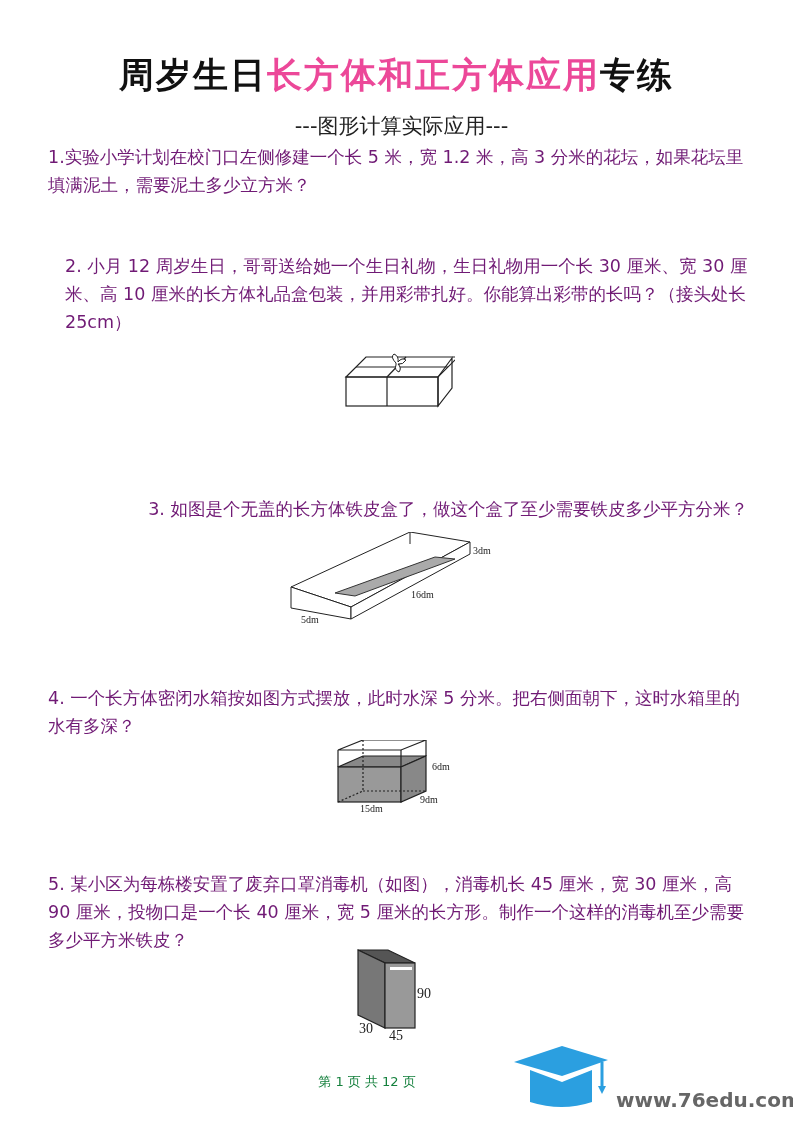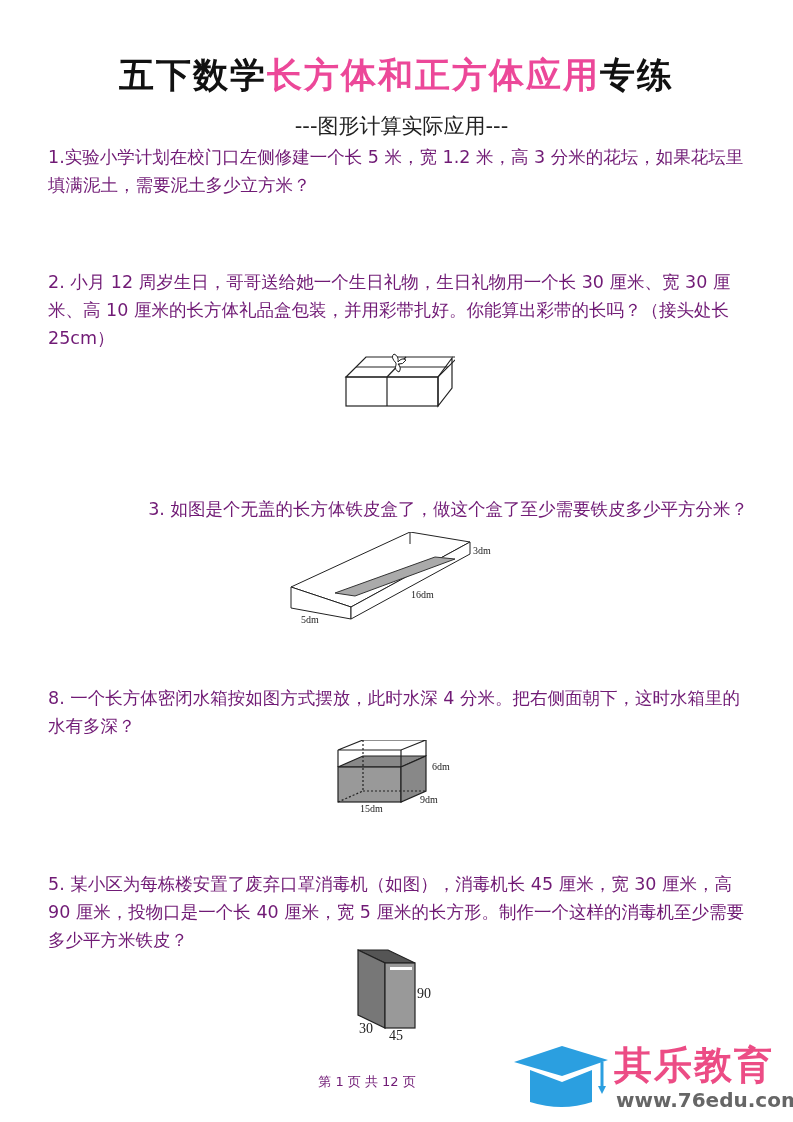--- a/index.html
+++ b/index.html
@@ -18,43 +18,43 @@
     font-size: 21px; color: #222;
   }
   .q {
     position: absolute; left: 48px; width: 700px;
     font-size: 17.5px; line-height: 28px; color: #701a75;
     font-family: "DejaVu Sans", sans-serif;
   }
   .fig { position: absolute; }
   .footer-page {
     position: absolute; left: 0; width: 734px; top: 1073px; text-align: center;
-    font-size: 13px; color: #701a75;
+    font-size: 13px; color: #15803d;
   }
   .logo { position: absolute; left: 510px; top: 1040px; width: 280px; height: 76px; }
   .logo-cn {
     position: absolute; left: 104px; top: 0px; font-size: 38px; font-weight: bold;
     color: #ec4c85; letter-spacing: 2px;
   }
   .logo-url {
     position: absolute; left: 106px; top: 48px; font-size: 20px; font-weight: bold;
     color: #666; font-family: "DejaVu Sans", sans-serif;
   }
 </style>
 </head>
 <body>
 
 <div class="title">
-  <span>五下数学</span><span class="red">长方体和正方体应用</span><span>专练</span>
+  <span>周岁生日</span><span class="red">长方体和正方体应用</span><span>专练</span>
 </div>
 <div class="subtitle">---图形计算实际应用---</div>
 
 <div class="q" style="top:143px;">1.实验小学计划在校门口左侧修建一个长 5 米，宽 1.2 米，高 3 分米的花坛，如果花坛里填满泥土，需要泥土多少立方米？</div>
 
-<div class="q" style="top:268px;">2. 小月 12 周岁生日，哥哥送给她一个生日礼物，生日礼物用一个长 30 厘米、宽 30 厘米、高 10 厘米的长方体礼品盒包装，并用彩带扎好。你能算出彩带的长吗？（接头处长 25cm）</div>
+<div class="q" style="top:252px;margin-left:17px;">2. 小月 12 周岁生日，哥哥送给她一个生日礼物，生日礼物用一个长 30 厘米、宽 30 厘米、高 10 厘米的长方体礼品盒包装，并用彩带扎好。你能算出彩带的长吗？（接头处长 25cm）</div>
 <svg class="fig" style="left:340px; top:350px;" width="115" height="60" viewBox="0 0 115 60">
   <g fill="none" stroke="#222" stroke-width="1.2">
     <polygon points="6,27 26,7 118,7 98,27"></polygon>
     <rect x="6" y="27" width="92" height="29"></rect>
     <polygon points="98,27 112,8 112,38 98,56"></polygon>
     <line x1="47" y1="27" x2="47" y2="56"></line>
     <line x1="47" y1="27" x2="66" y2="7"></line>
     <line x1="16" y1="17" x2="108" y2="17"></line>
   </g>
   <path d="M56,13 q-6,-6 -2,-9 q5,2 4,8 q4,-5 8,-2 q-3,5 -8,4 q4,4 1,8 q-5,-2 -3,-7 z" fill="#fff" stroke="#222" stroke-width="1"></path>
@@ -67,21 +67,21 @@
     <polygon points="6,55 66,75 66,87 6,76" fill="#fff"></polygon>
     <polygon points="66,75 185,10 185,22 66,87" fill="#fff"></polygon>
     <line x1="125" y1="0" x2="125" y2="12"></line>
     <polygon points="50,61 150,25 170,27 70,64" fill="#aaa" stroke="#333"></polygon>
   </g>
   <text x="188" y="22" font-family="Liberation Serif, serif" font-size="10" fill="#222">3dm</text>
   <text x="126" y="66" font-family="Liberation Serif, serif" font-size="10" fill="#222">16dm</text>
   <text x="16" y="91" font-family="Liberation Serif, serif" font-size="10" fill="#222">5dm</text>
 </svg>
 
-<div class="q" style="top:684px;">8. 一个长方体密闭水箱按如图方式摆放，此时水深 4 分米。把右侧面朝下，这时水箱里的水有多深？</div>
+<div class="q" style="top:684px;">4. 一个长方体密闭水箱按如图方式摆放，此时水深 5 分米。把右侧面朝下，这时水箱里的水有多深？</div>
 <svg class="fig" style="left:330px; top:740px;" width="135" height="78" viewBox="0 0 135 78">
   <g stroke="#222" stroke-width="1.2">
     <polygon points="8,27 71,27 96,16 33,16" fill="#888"></polygon>
     <rect x="8" y="27" width="63" height="35" fill="#999"></rect>
     <polygon points="71,27 96,16 96,51 71,62" fill="#888"></polygon>
     <g fill="none">
       <line x1="8" y1="10" x2="8" y2="27"></line>
       <line x1="71" y1="10" x2="71" y2="27"></line>
       <line x1="96" y1="0" x2="96" y2="16"></line>
       <polygon points="8,10 33,0 96,0 71,10"></polygon>
@@ -110,15 +110,14 @@
 
 <div class="footer-page">第 1 页 共 12 页</div>
 
 <div class="logo">
   <svg width="100" height="76" viewBox="0 0 100 76" style="position:absolute;left:0;top:0;">
     <polygon points="4,22 52,6 98,20 52,36" fill="#2b9fe0"></polygon>
     <path d="M20,30 L52,42 L82,30 L82,62 Q52,72 20,62 Z" fill="#2b9fe0"></path>
     <line x1="92" y1="22" x2="92" y2="46" stroke="#2b9fe0" stroke-width="3"></line>
     <polygon points="88,46 96,46 92,54" fill="#2b9fe0"></polygon>
   </svg>
-  <div class="logo-cn">其乐教育</div>
   <div class="logo-url">www.76edu.com</div>
 </div>
 
 </body></html>

